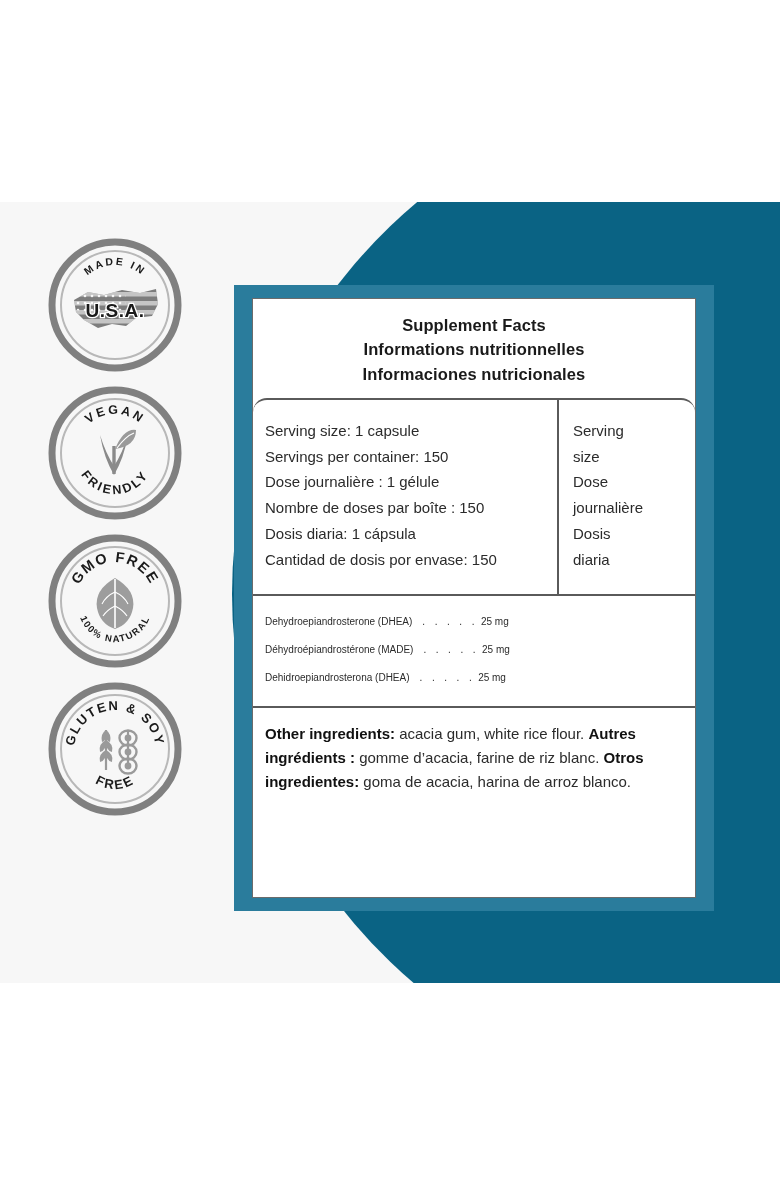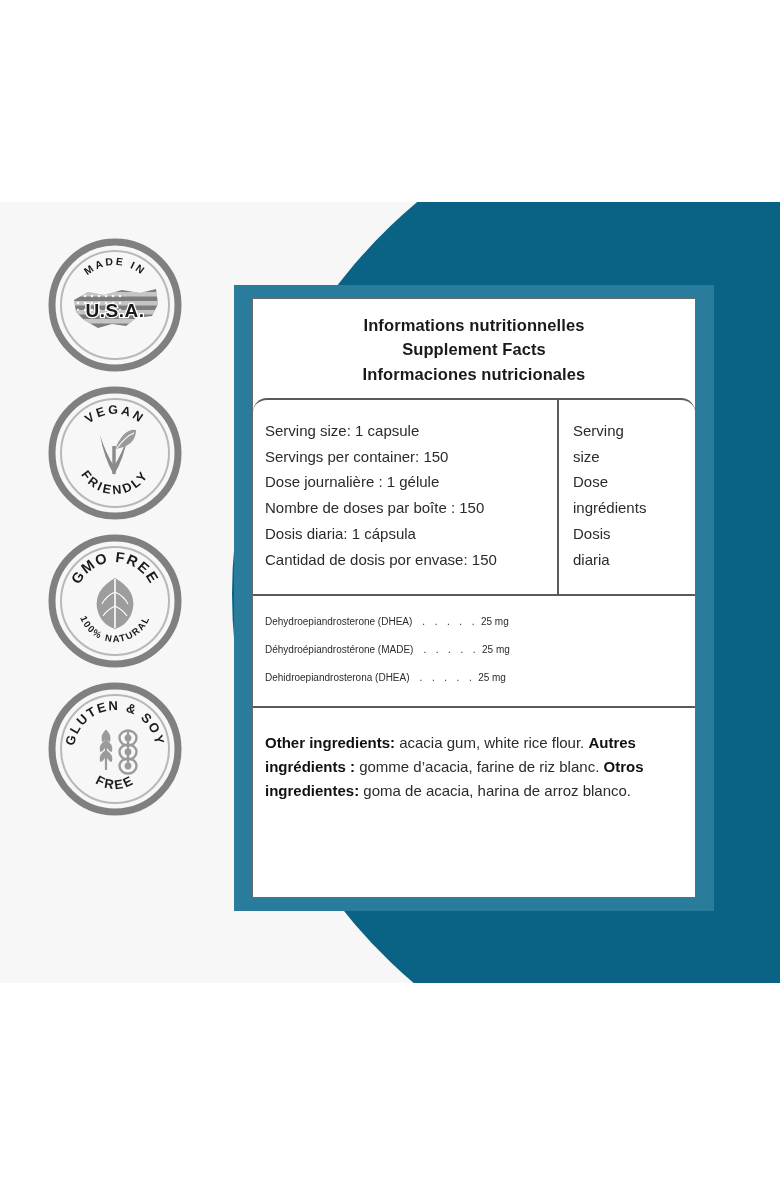--- a/index.html
+++ b/index.html
@@ -127,21 +127,21 @@
   .sf-nutrient-name { }
   .sf-nutrient-dots {
     margin: 0 3px 0 10px;
     letter-spacing: 3.4px;
     color: #2b2b2b;
   }
   .sf-nutrient-amount { }
 
   
   #sf-other {
-    padding: 23px 14px 12px 12px;
+    padding: 14px 14px 12px 12px;
   }
   #sf-other p {
     margin: 0;
     font-size: 15px;
     color: #2b2b2b;
     line-height: 1.62;
   }
   #sf-other b { color: #111111; }
 
   
@@ -278,39 +278,39 @@
     </div>
 
   </div>
 </div>
 
 <div id="label-frame"></div>
 
 <div id="label-card">
 
   <div id="sf-header" class="sf-section">
+    <div>Supplement Facts</div>
     <div>Informations nutritionnelles</div>
-    <div>Supplement Facts</div>
     <div>Informaciones nutricionales</div>
   </div>
 
   <div id="sf-serving" class="sf-section sf-divider">
     <div id="sf-serving-left">
       <div>Serving size: 1 capsule</div>
       <div>Servings per container: 150</div>
       <div>Dose journalière : 1 gélule</div>
       <div>Nombre de doses par boîte : 150</div>
       <div>Dosis diaria: 1 cápsula</div>
       <div>Cantidad de dosis por envase: 150</div>
     </div>
     <div id="sf-serving-right">
       <div>Serving</div>
       <div>size</div>
       <div>Dose</div>
-      <div>ingrédients</div>
+      <div>journalière</div>
       <div>Dosis</div>
       <div>diaria</div>
     </div>
   </div>
 
   <div id="sf-nutrients" class="sf-section sf-divider">
     <div class="sf-nutrient-row">
       <span class="sf-nutrient-name">Dehydroepiandrosterone (DHEA)</span>
       <span class="sf-nutrient-dots">. . . . .</span>
       <span class="sf-nutrient-amount">25 mg</span>

